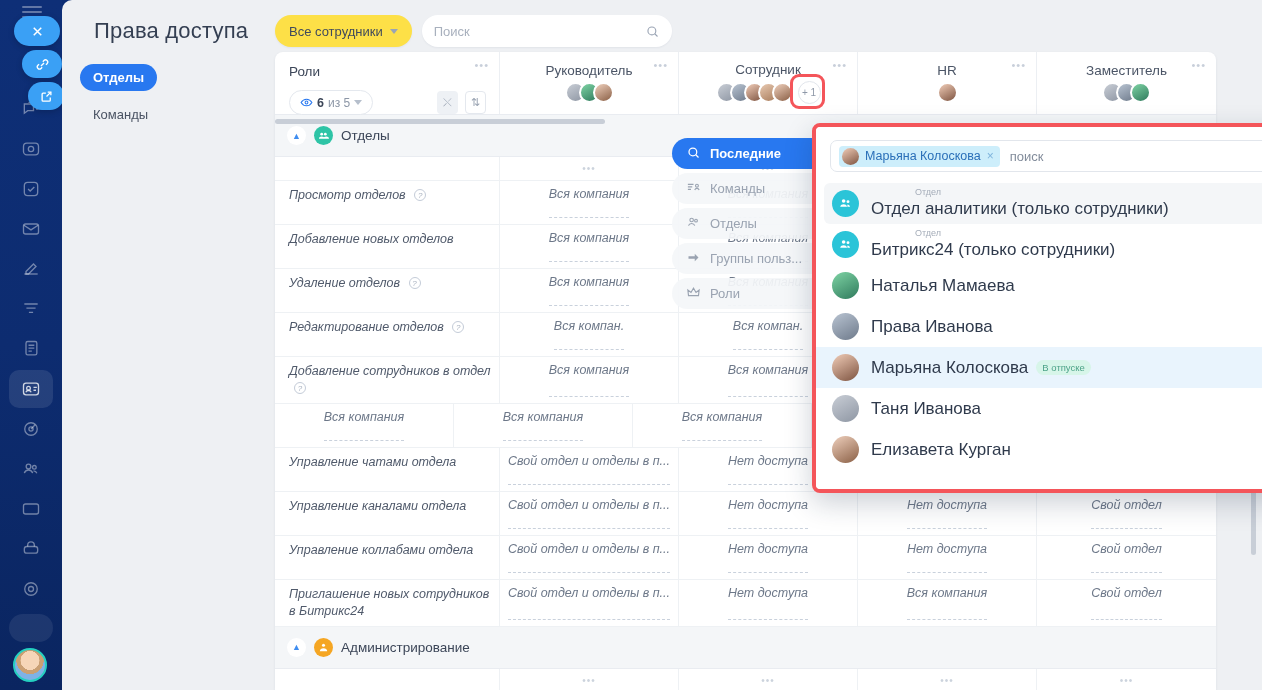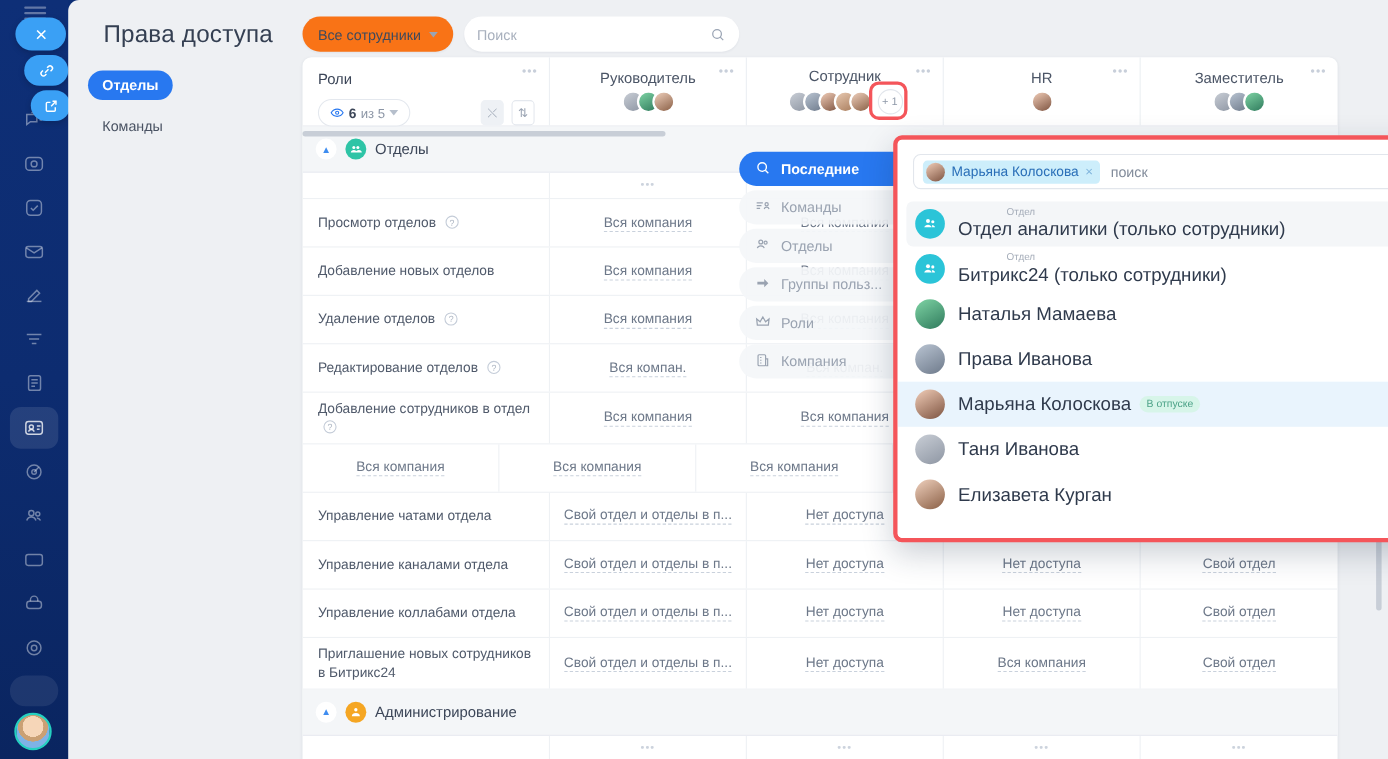--- a/index.html
+++ b/index.html
@@ -63,21 +63,21 @@
   .nav-item {
     display:inline-block; font-size:13px; color:#4a5363; padding:6px 13px;
     border-radius:16px; margin-bottom:10px;
   }
   .nav-item.active { background:#2878f0; color:#fff; font-weight:700; }
   .nav-row { display:block; }
 
   
   .toolbar { position:absolute; left:213px; top:15px; display:flex; gap:10px; align-items:center;}
   .filter-select {
-    height:32px; background:#f97316; border-radius:16px; display:flex; align-items:center;
+    height:32px; background:#fde047; border-radius:16px; display:flex; align-items:center;
     padding:0 14px; font-size:13px; color:#404a5c; gap:7px;
     box-shadow:0 1px 2px rgba(30,45,80,.06);
   }
   .caret { width:0;height:0;border-left:4px solid transparent;border-right:4px solid transparent;border-top:5px solid #9aa4b4;}
   .search-box {
     width:250px; height:32px; background:#fff; border-radius:16px; display:flex; align-items:center;
     padding:0 12px; justify-content:space-between;
     box-shadow:0 1px 2px rgba(30,45,80,.06);
   }
   .search-box span { font-size:13px; color:#a8b0bd; }
@@ -130,22 +130,22 @@
     color:#3f8df0;font-size:9px;}
   .sec-ico { width:19px;height:19px;border-radius:50%;display:flex;align-items:center;justify-content:center;color:#fff;font-size:10px;}
   .sec-title { font-size:13.5px; color:#3c4658; }
 
   
   .dots-row { height:24px; display:flex; border-bottom:1px solid #eef1f4;}
   .dots-cell { position:relative; border-right:1px solid #eef1f4; }
   .dots-cell i { position:absolute; left:50%; transform:translateX(-50%); top:6px; color:#ccd3dd; font-size:10px; letter-spacing:1px; font-style:normal;}
 
   .trow { display:flex; border-bottom:1px solid #eef1f4; min-height:44px; }
-  .tcell { border-right:1px solid #eef1f4; display:flex; align-items:center; justify-content:center;
-    font-size:12.5px; color:#6d7889; padding:6px 8px; text-align:center;}
+  .tcell { border-right:1px solid #eef1f4; display:flex; justify-content:center;
+    font-size:12.5px; color:#6d7889; padding:6px 8px; text-align:center;font-style:italic;}
   .tcell.name { width:225px; justify-content:flex-start; color:#505a6b; padding-left:14px; text-align:left; line-height:1.35;}
   .tcell.val { width:179px; }
   .dashed { border-bottom:1px dashed #c9d1dc; padding-bottom:1px; white-space:nowrap; overflow:hidden; text-overflow:ellipsis; max-width:168px;}
   .q { display:inline-block; width:12px;height:12px;border:1px solid #c4ccd8;border-radius:50%;
        font-size:8px; color:#aab3c0; text-align:center; line-height:11px; margin-left:5px; vertical-align:1px;}
 
   
   .recent-menu { position:absolute; left:610px; top:138px; width:170px; z-index:40; }
   .rm-item {
     height:31px; display:flex; align-items:center; gap:9px; padding:0 14px; border-radius:16px;
@@ -669,27 +669,20 @@
                 <path d="M4 10h10V6l6 6-6 6v-4H4z"></path>
               </svg></span>
             <span>Группы польз...</span>
           </div>
           <div class="rm-item">
             <span><svg viewBox="0 0 24 24" fill="none" stroke="currentColor" stroke-width="1.8">
                 <path d="M4 17l-1-9 5 4 4-7 4 7 5-4-1 9z"></path>
               </svg></span>
             <span>Роли</span>
           </div>
-          <div class="rm-item">
-            <span><svg viewBox="0 0 24 24" fill="none" stroke="currentColor" stroke-width="1.7">
-                <rect x="5" y="4" width="11" height="16" rx="1.5"></rect>
-                <path d="M8 8h2M8 12h2M8 16h2M13 8h0M16 10h3v10h-3"></path>
-              </svg></span>
-            <span>Компания</span>
-          </div>
         </div>
 
       <div class="picker">
         <div class="picker-inner">
           <div class="picker-search">
             <span class="token">
               <span class="tav a6"></span>
               <span>Марьяна Колоскова</span>
               <span class="tx">×</span>
             </span>

